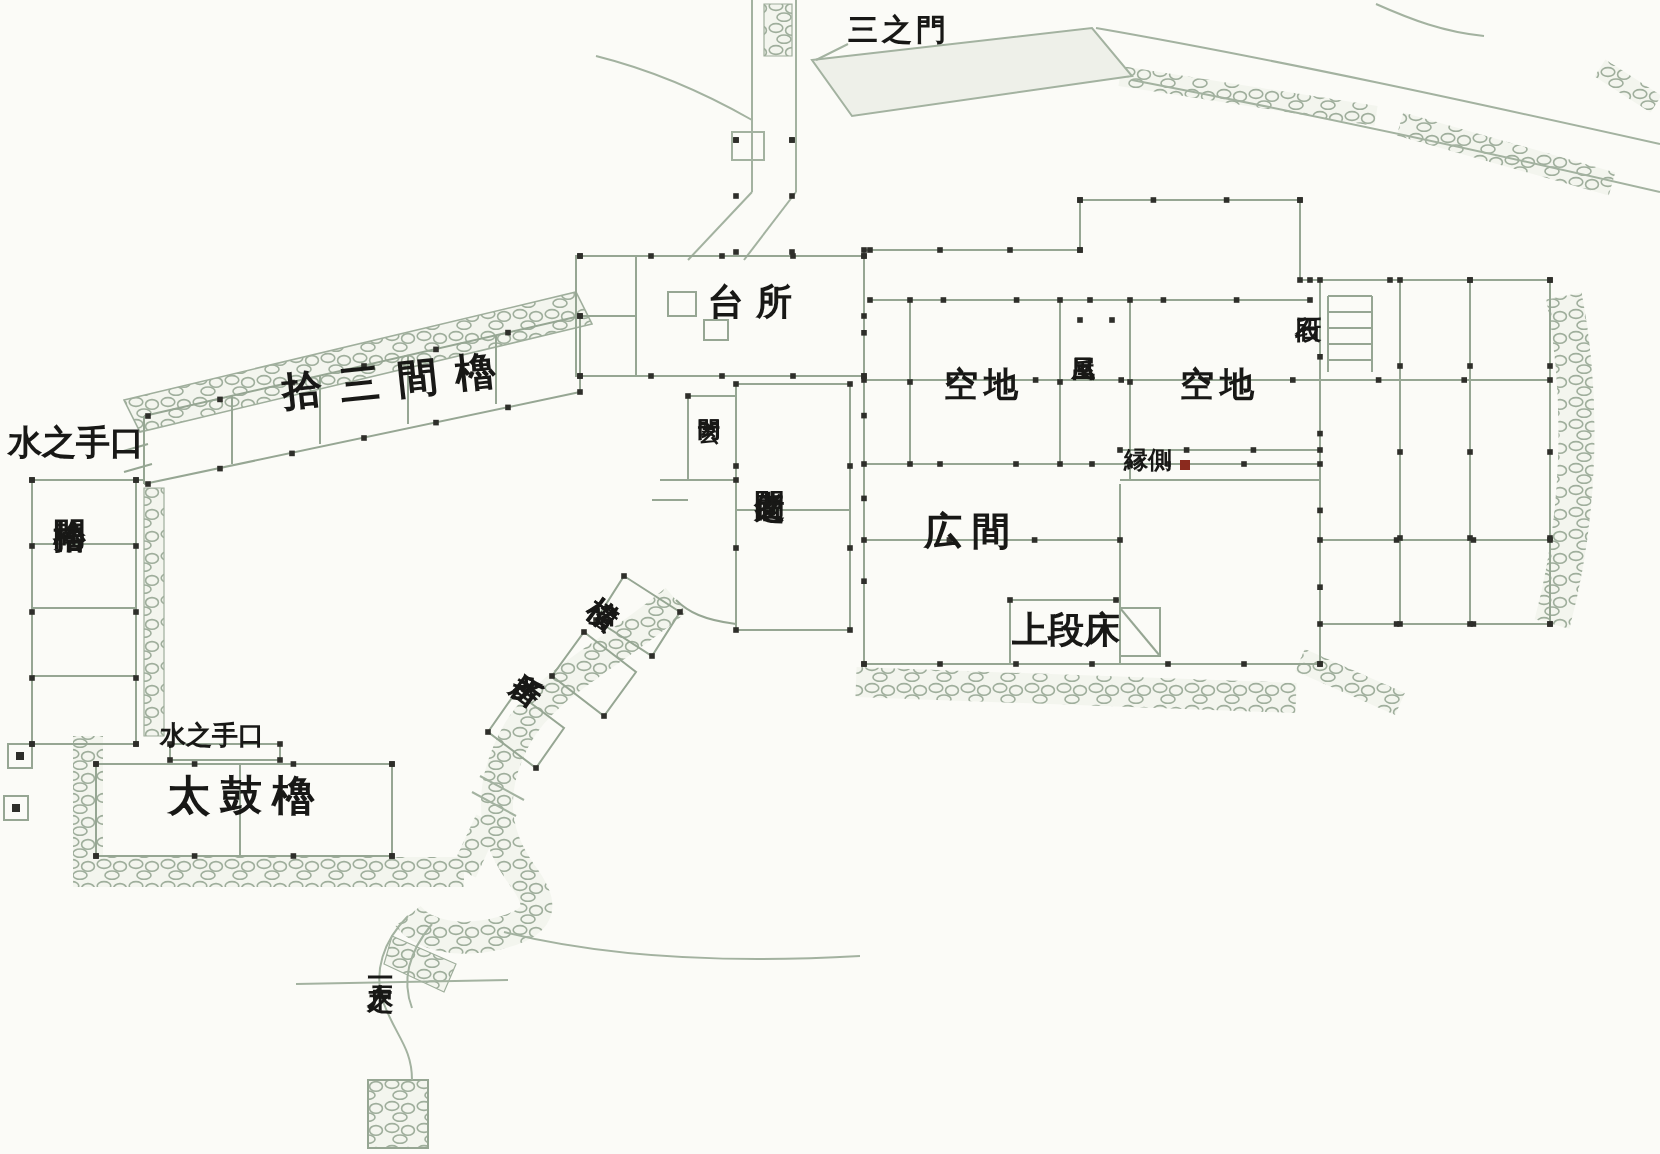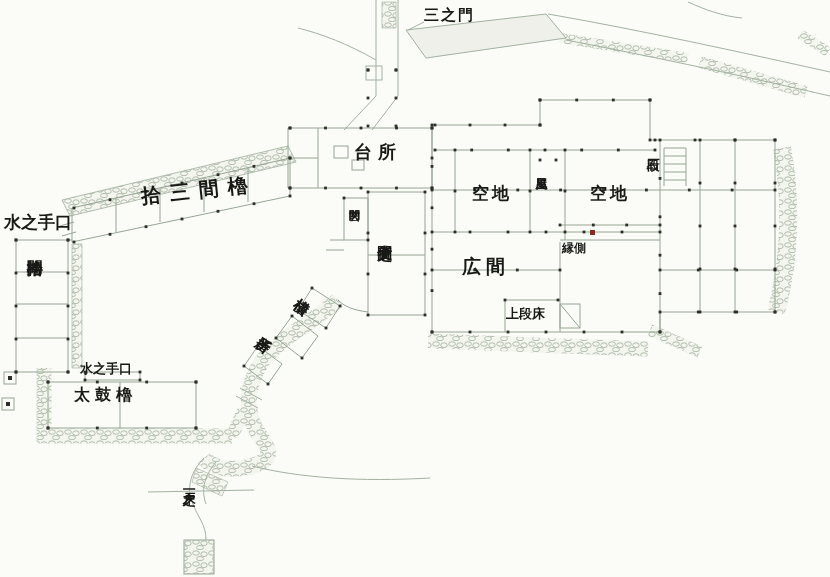--- a/index.html
+++ b/index.html
@@ -333,22 +333,22 @@
   <div class="lbl" style="left:354px;top:143px;font-size:18px;letter-spacing:6px">台所</div>
   <div class="lbl v" style="left:646px;top:148px;font-size:13px">石段</div>
   <div class="lbl" style="left:472px;top:185px;font-size:17px;letter-spacing:3px">空地</div>
   <div class="lbl v" style="left:535px;top:169px;font-size:12px">風呂屋</div>
   <div class="lbl" style="left:590px;top:185px;font-size:17px;letter-spacing:3px">空地</div>
   <div class="lbl rot" style="left:140px;top:186px;font-size:20px;letter-spacing:9px;transform:rotate(-6deg)">拾三間櫓</div>
   <div class="lbl" style="left:4px;top:214px;font-size:17px">水之手口</div>
   <div class="lbl v" style="left:348px;top:201px;font-size:11px">玄関門</div>
   <div class="lbl v" style="left:376px;top:233px;font-size:15px">使者之間</div>
   <div class="lbl" style="left:462px;top:257px;font-size:19px;letter-spacing:5px">広間</div>
-  <div class="lbl" style="left:562px;top:242px;font-size:12px">縁側</div>
+  <div class="lbl" style="left:562px;top:224px;font-size:12px">縁側</div>
   <div class="lbl v" style="left:26px;top:247px;font-size:16px">拾間櫓</div>
   <div class="lbl v rot" style="left:306px;top:286px;font-size:15px;transform:rotate(36deg)">横櫓</div>
   <div class="lbl v rot" style="left:268px;top:324px;font-size:15px;transform:rotate(36deg)">番所</div>
-  <div class="lbl" style="left:506px;top:307px;font-size:13px">上段床</div>
+  <div class="lbl" style="left:506px;top:307px;font-size:18px">上段床</div>
   <div class="lbl" style="left:80px;top:362px;font-size:13px">水之手口</div>
-  <div class="lbl" style="left:74px;top:387px;font-size:16px;letter-spacing:5px">太鼓櫓</div>
+  <div class="lbl" style="left:84px;top:387px;font-size:21px;letter-spacing:5px">太鼓櫓</div>
   <div class="lbl v" style="left:182px;top:482px;font-size:13px">一之木戸</div>
 
 </div>
 
 </body></html>

